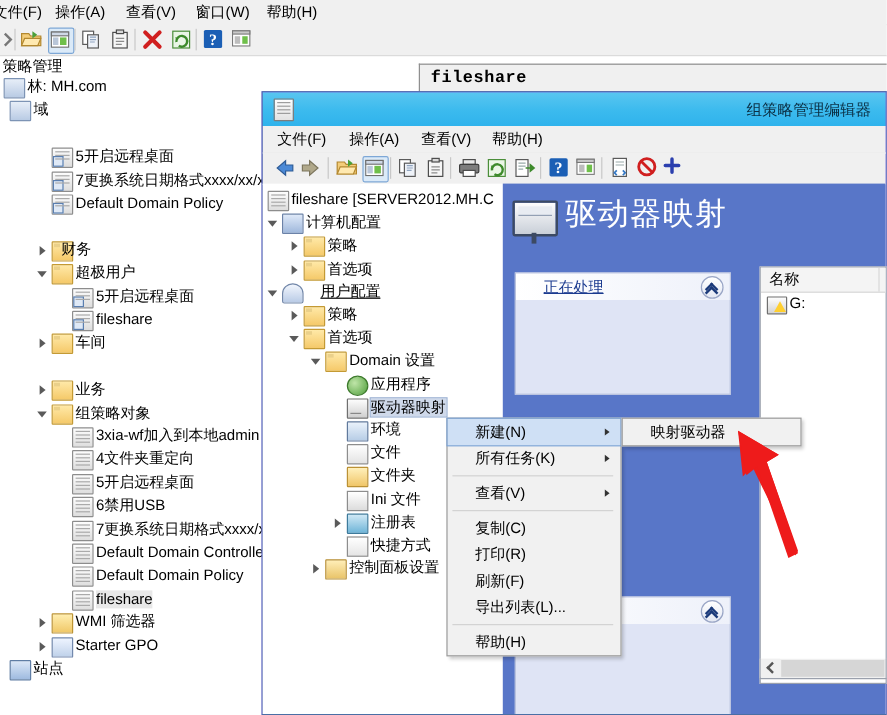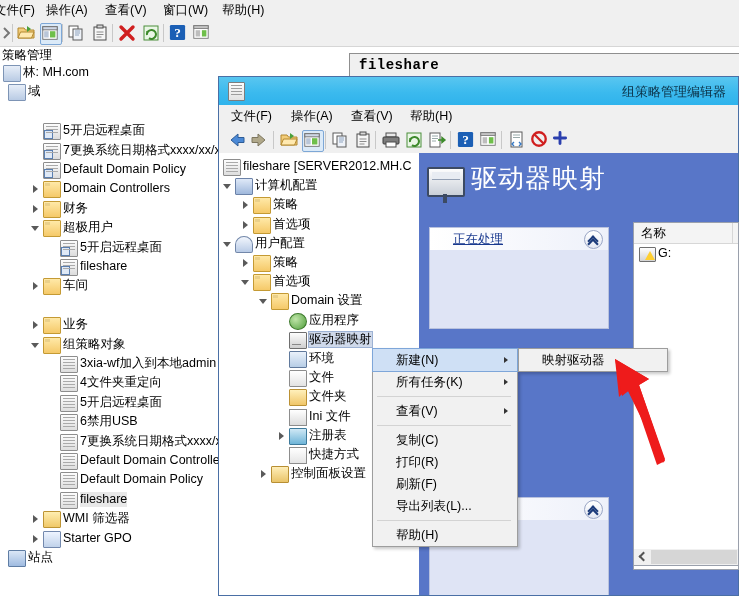--- a/index.html
+++ b/index.html
@@ -253,33 +253,26 @@
           <span class="lb" style="left: 63px;">5开启远程桌面</span>
         </div>
         <div class="tr" style="top: 77.6px;">
           <span class="ic ic-gpolink" style="left: 43px; position: absolute;"></span>
           <span class="lb" style="left: 63px;">7更换系统日期格式xxxx/xx/xx</span>
         </div>
         <div class="tr" style="top: 97px;">
           <span class="ic ic-gpolink" style="left: 43px; position: absolute;"></span>
           <span class="lb" style="left: 63px;">Default Domain Policy</span>
         </div>
-        <div class="tr" style="top: 116.4px;">
-          <span class="exp" style="left: 30px;">
-            <span class="tri-c"></span>
-          </span>
-          <span class="ic ic-folder" style="left: 43px; position: absolute;"></span>
-          <span class="lb" style="left: 63px;">Domain Controllers</span>
-        </div>
         <div class="tr" style="top: 135.8px;">
           <span class="exp" style="left: 30px;">
             <span class="tri-c"></span>
           </span>
           <span class="ic ic-folder" style="left: 43px; position: absolute;"></span>
-          <span class="lb" style="left: 63px;">财务</span>
+          <span class="lb" style="left: 51px;">财务</span>
         </div>
         <div class="tr" style="top: 155.2px;">
           <span class="exp" style="left: 30px;">
             <span class="tri-o"></span>
           </span>
           <span class="ic ic-folder" style="left: 43px; position: absolute;"></span>
           <span class="lb" style="left: 63px;">超极用户</span>
         </div>
         <div class="tr" style="top: 174.6px;">
           <span class="ic ic-gpolink" style="left: 60px; position: absolute;"></span>
@@ -507,21 +500,21 @@
             <span class="tri-c"></span>
           </span>
           <span class="ic ic-folder" style="left: 34px; position: absolute;"></span>
           <span class="lb" style="left: 54px;">首选项</span>
         </div>
         <div class="tr2" style="top: 80.8px;">
           <span class="exp" style="left: 3px;">
             <span class="tri-o"></span>
           </span>
           <span class="ic ic-user" style="left: 16px; position: absolute;"></span>
-          <span class="lb" style="left: 36px;">用户配置</span>
+          <span class="lb" style="left: 48px; text-decoration: underline;">用户配置</span>
         </div>
         <div class="tr2" style="top: 100px;">
           <span class="exp" style="left: 21px;">
             <span class="tri-c"></span>
           </span>
           <span class="ic ic-folder" style="left: 34px; position: absolute;"></span>
           <span class="lb" style="left: 54px;">策略</span>
         </div>
         <div class="tr2" style="top: 119.2px;">
           <span class="exp" style="left: 21px;">

